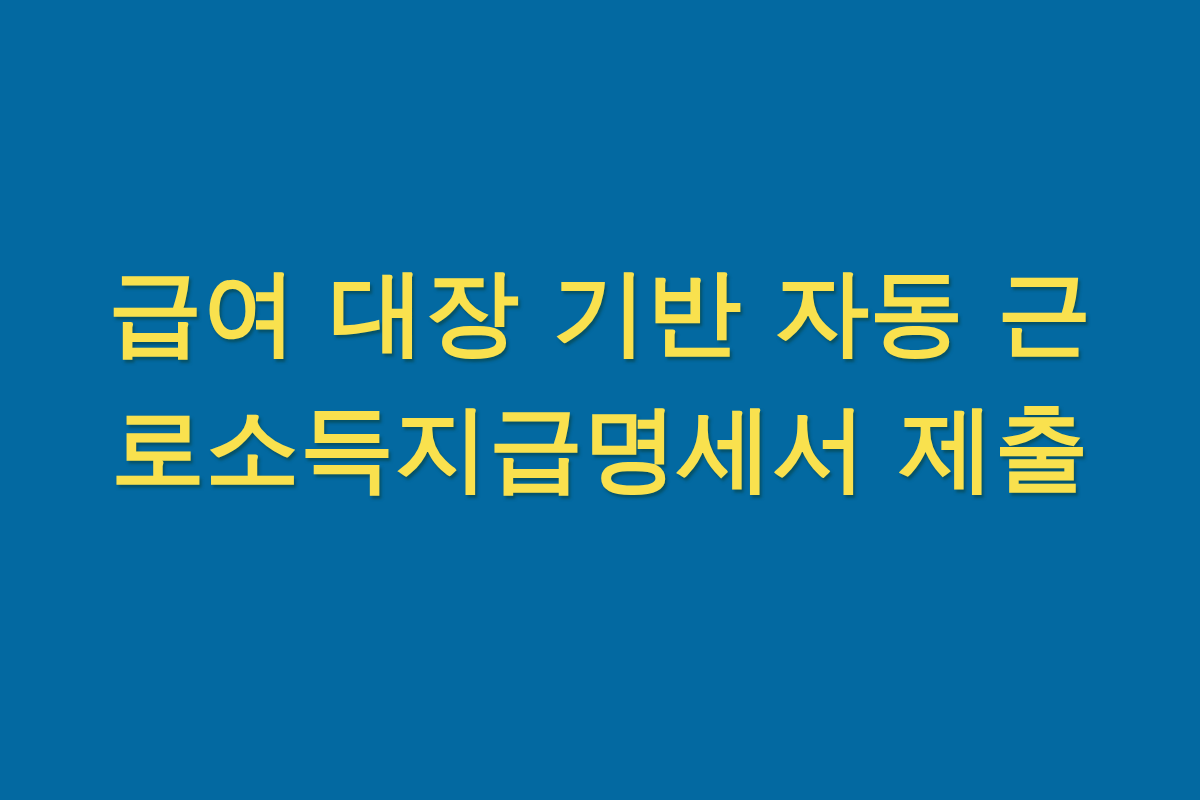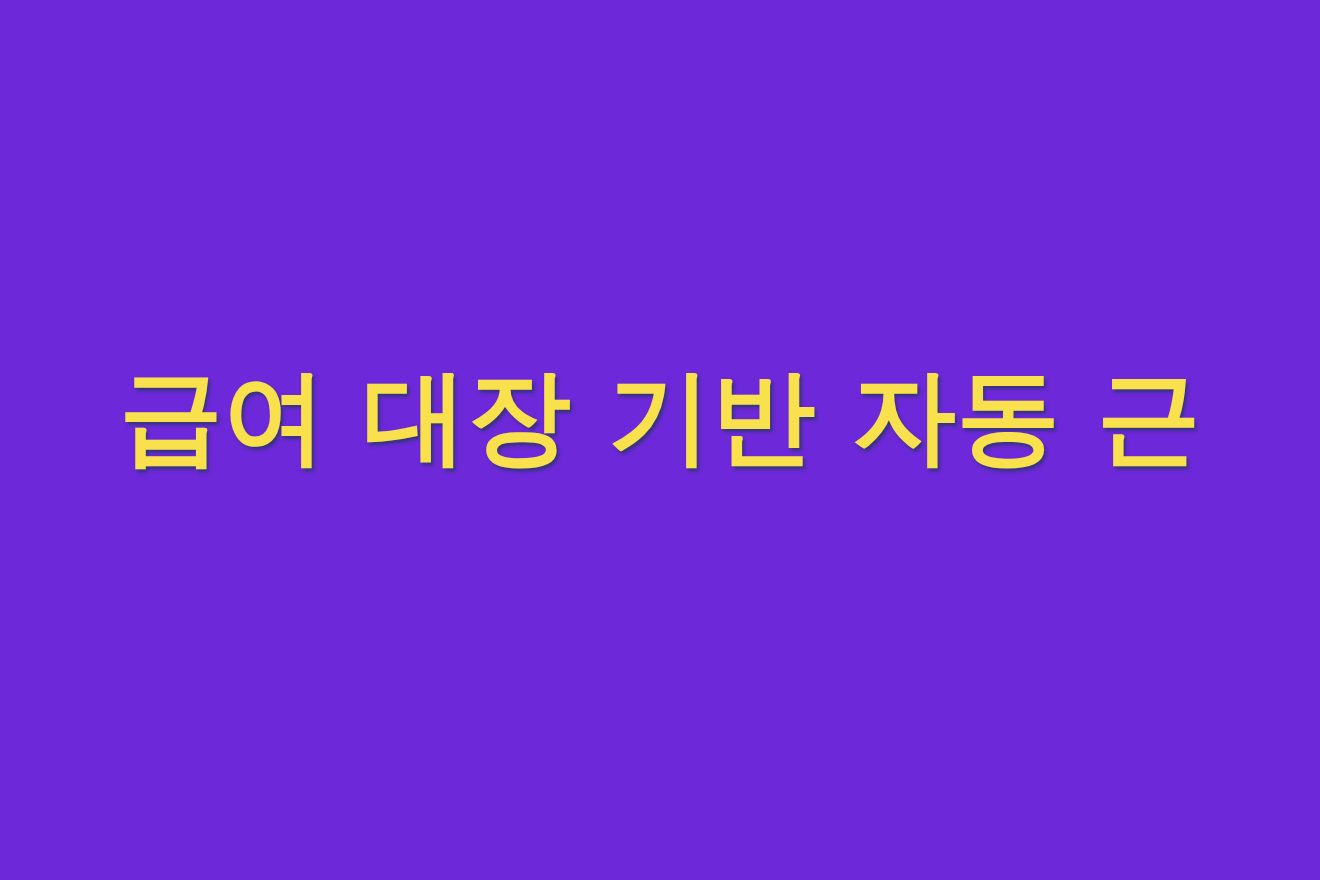--- a/index.html
+++ b/index.html
@@ -53,23 +53,24 @@
   }
 
   #headline .hl-line.line-3 {
     
     letter-spacing: 1px;
   }
 </style>
 </head>
 <body>
 
-<div id="banner" style="background: #6d28d9;">
+<div id="banner" style="background: #0369a1;">
 
   <h1 id="headline" style="color: rgb(249, 225, 78); text-align: center;">
 
     <span class="hl-line line-1">급여 대장 기반 자동 근</span>
 
+    <span class="hl-line line-2">로소득지급명세서 제출</span>
 
 
   </h1>
 
 </div>
 
 </body></html>

